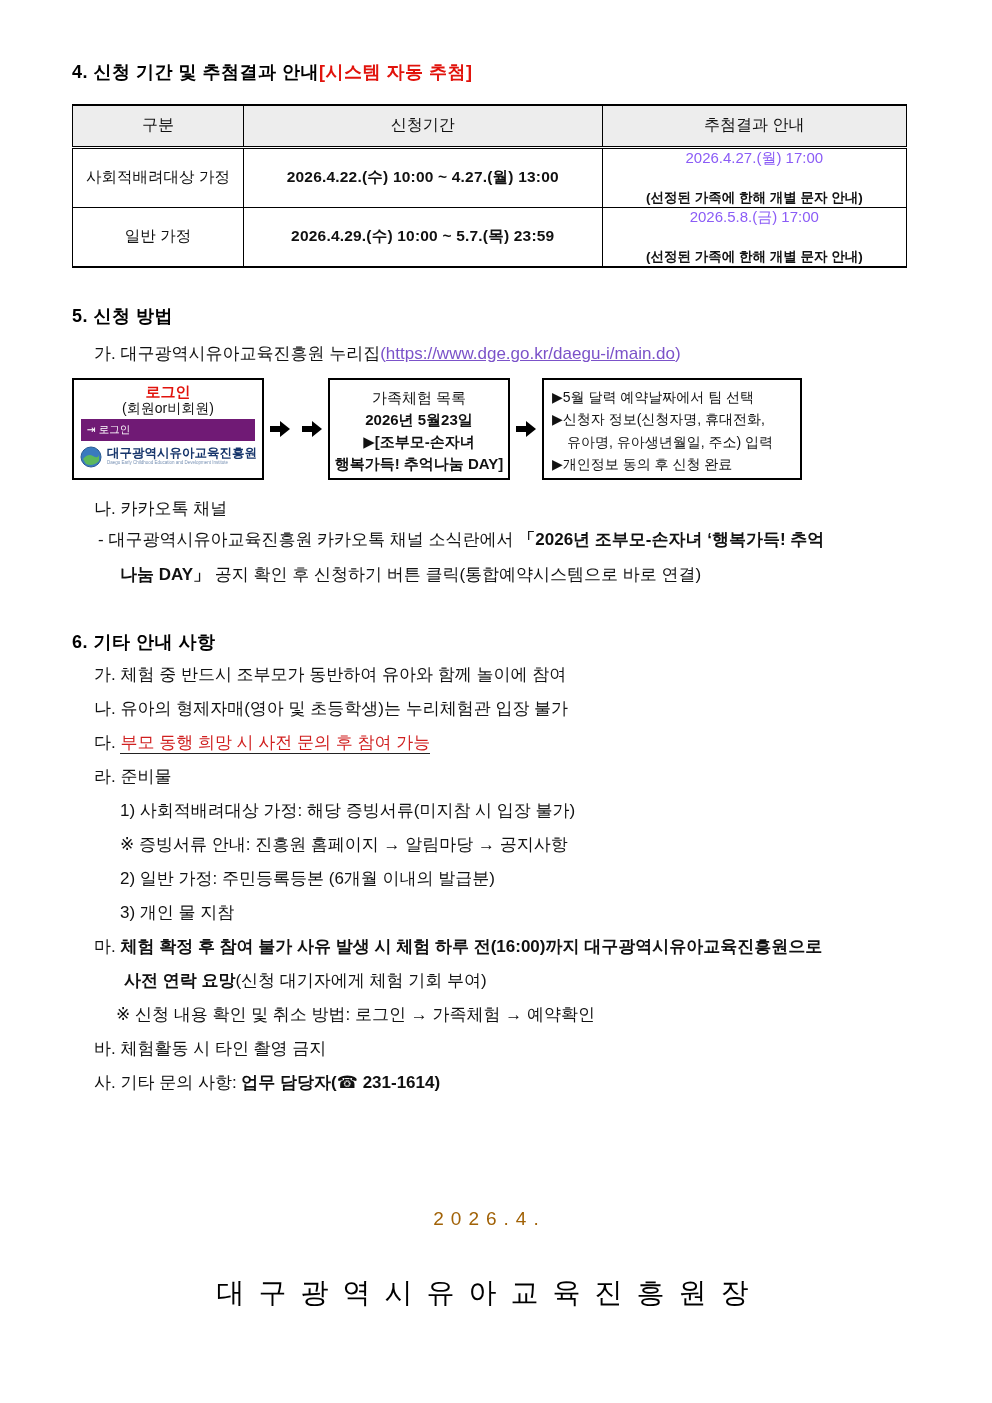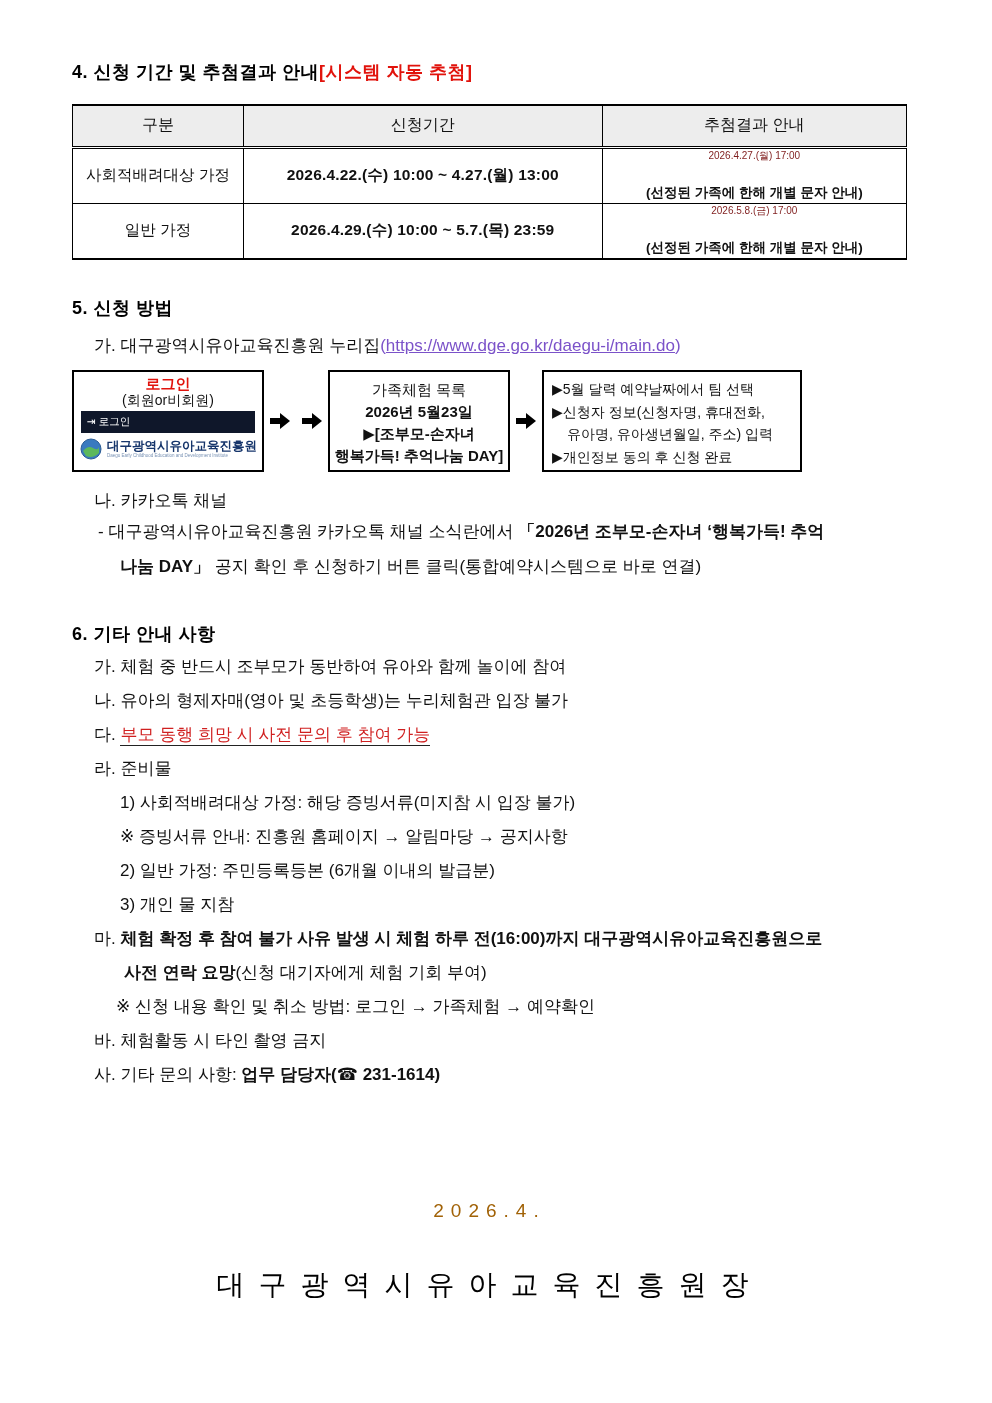--- a/index.html
+++ b/index.html
@@ -40,39 +40,39 @@
     border-top:1.5px solid #000;
     border-left:1.5px solid #000;
     font-size:15.5px;
     vertical-align:middle;
   }
   table.schedule th:first-child, table.schedule td:first-child { border-left:none; }
   .col-cat  { width:20.5%; }
   .col-per  { width:43%; }
   .col-res  { width:36.5%; }
   td.period { font-weight:bold; letter-spacing:0.2px; }
-  .result-date { font-size:10px; font-weight:normal; color:#7f1d1d; }
+  .result-date { font-size:15px; font-weight:normal; color:#8b5cf6; }
   .result-note { font-size:13.5px; font-weight:bold; margin-top:21px; }
 
   
   .sec5-title { margin-top:36px; }
   .item-line { font-size:17px; margin-top:14px; padding-left:22px; }
   a.url { color:#7b52c9; text-decoration:underline; }
   .paren { color:#7b52c9; }
 
   
   .flow { margin-top:12px; display:flex; align-items:center; height:104px; }
   .fbox { border:2px solid #000; height:102px; background:#fff; flex:none; }
   .flow-arrow { flex:none; margin:0 6px; display:flex; align-items:center; }
   
   .fbox1 { width:192px; text-align:center; padding-top:3px; }
   .login-title { font-size:15px; font-weight:bold; line-height:17px; }
   .login-sub { font-size:14px; line-height:16px; }
   .login-bar {
-    margin:3px 7px 4px 7px; height:22px; background:#0f172a;
+    margin:3px 7px 4px 7px; height:22px; background:#701a75;
     display:flex; align-items:center; padding-left:6px;
   }
   .login-bar span { color:#fff; font-size:10.5px; }
   .logo-row { display:flex; align-items:center; justify-content:center; gap:4px; }
   .logo-text-wrap { text-align:left; }
   .logo-main { font-size:12.5px; font-weight:bold; color:#16356b; line-height:13px; }
   .logo-sub { font-size:4.5px; color:#7a93b5; line-height:6px; }
   
   .fbox2 { width:124px; text-align:center; padding-top:5px; }
   .app-icon {

